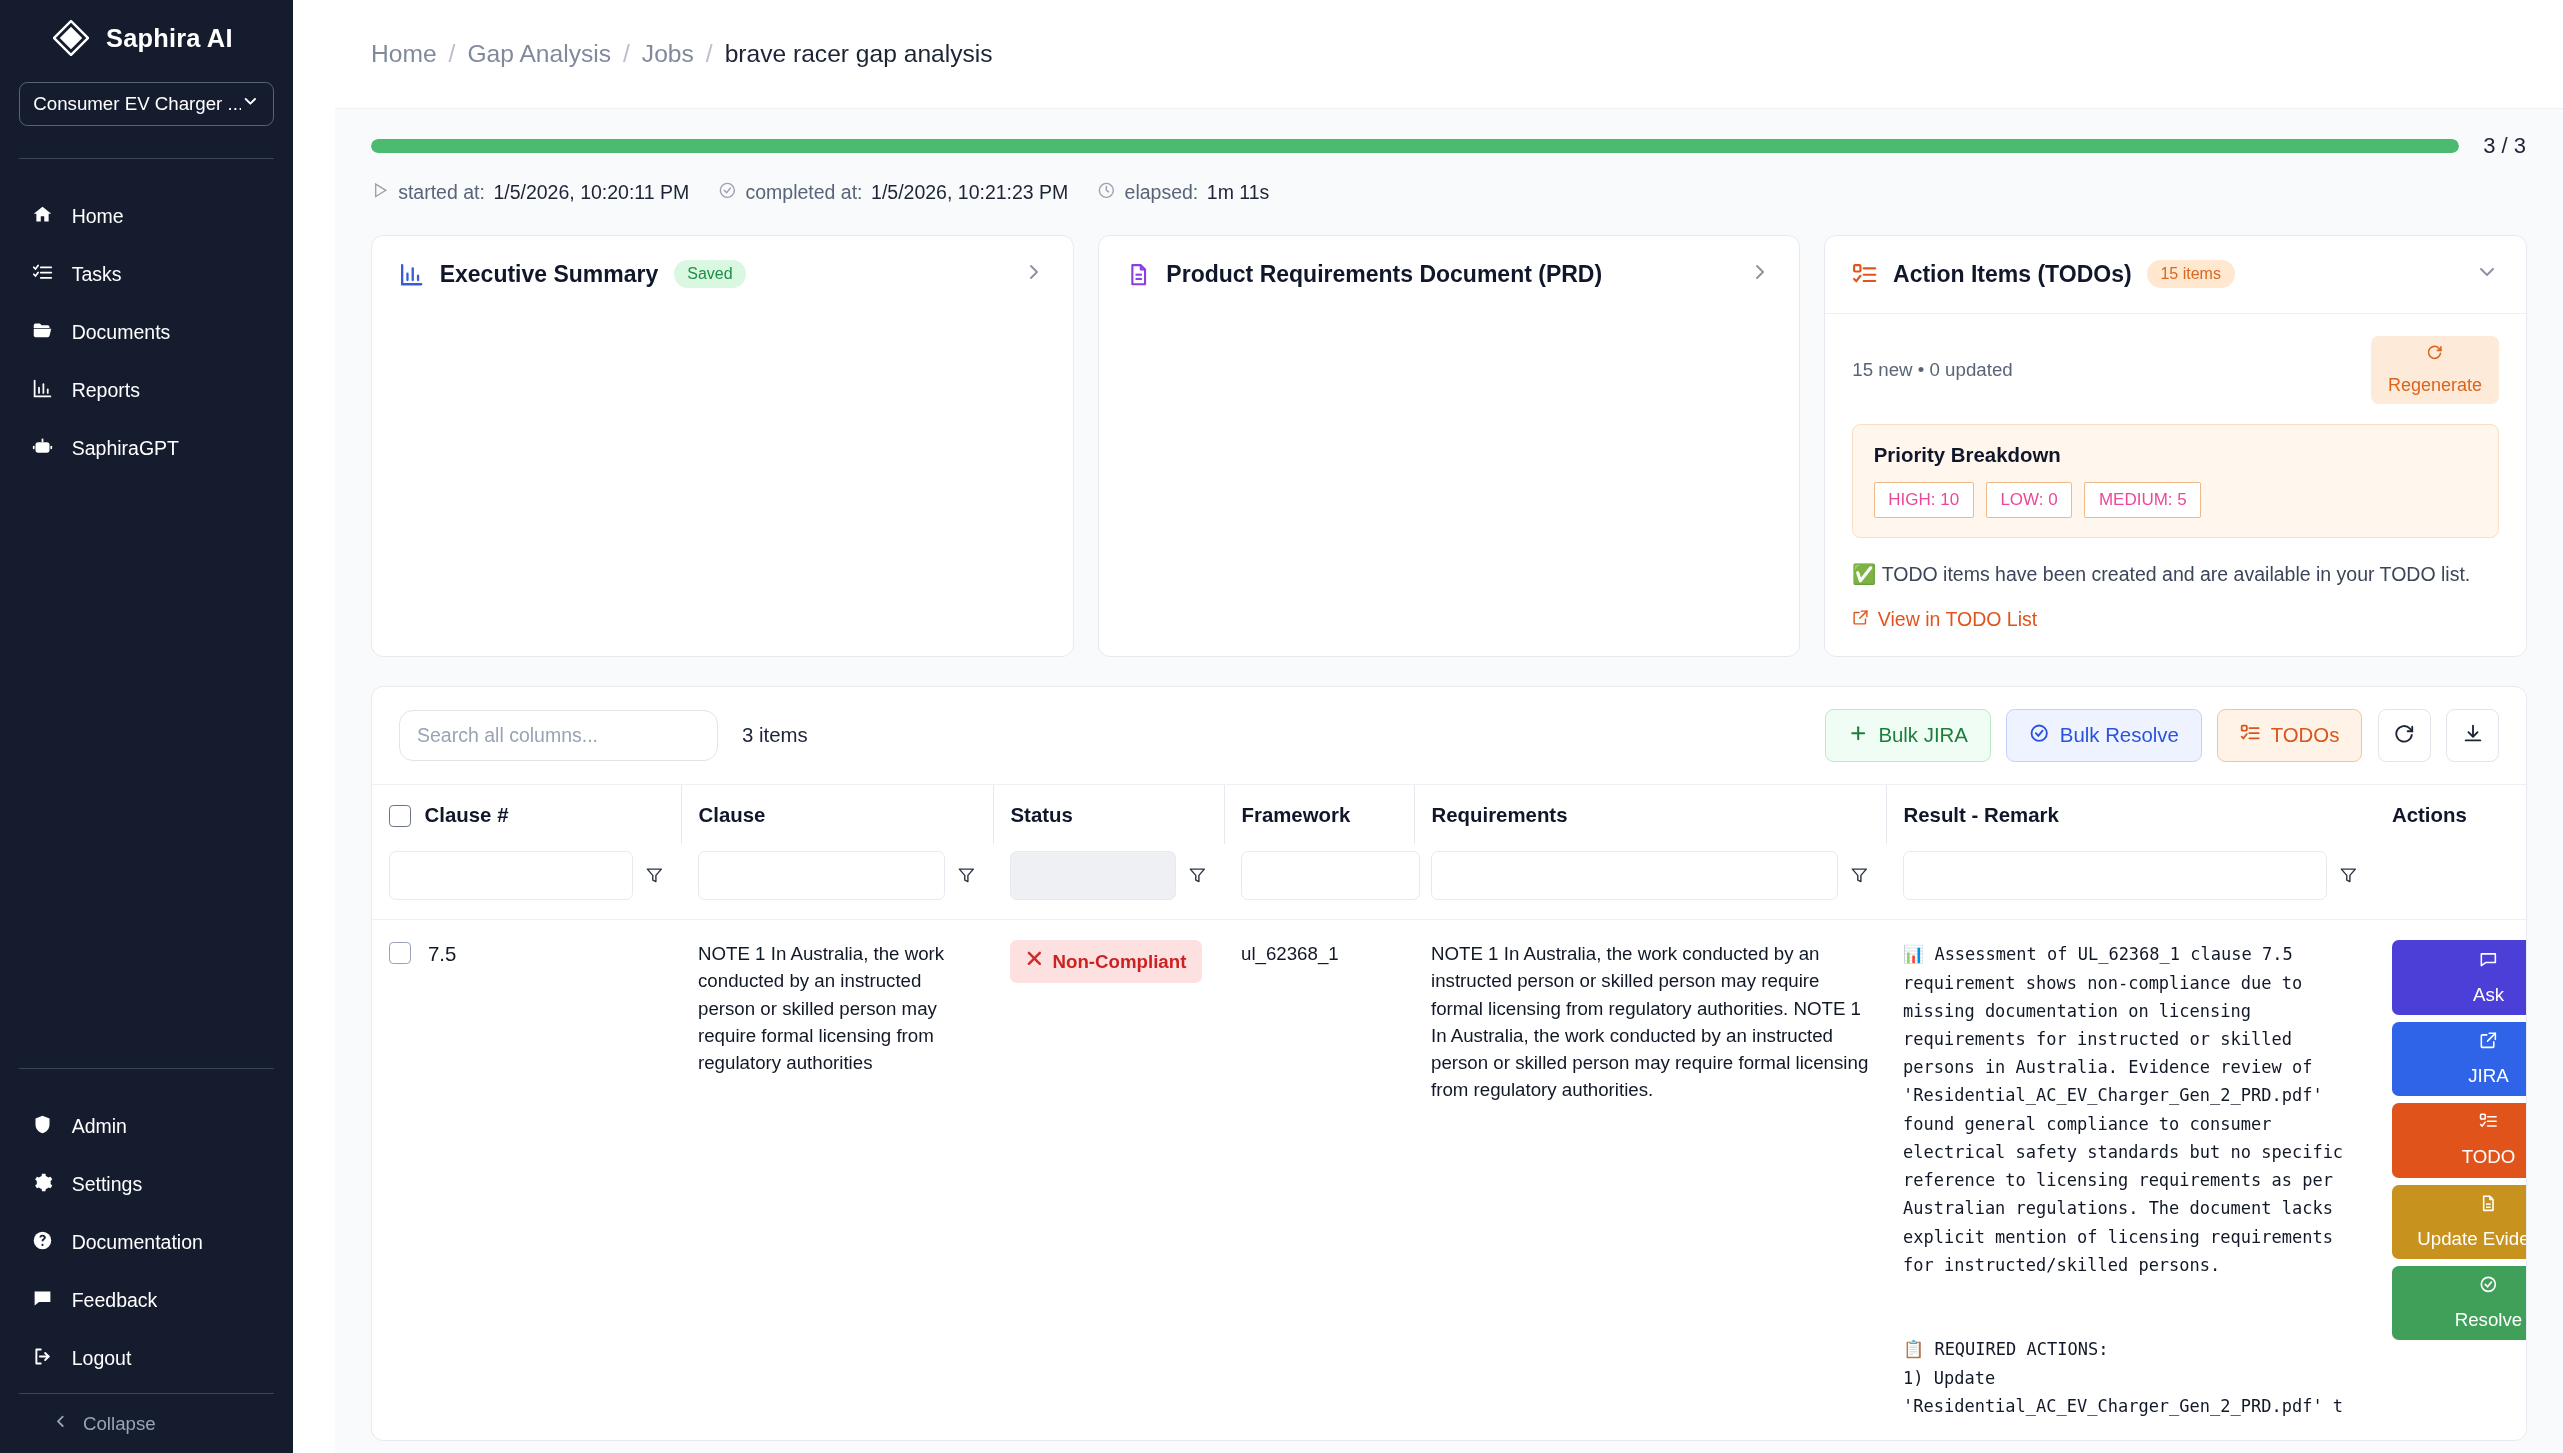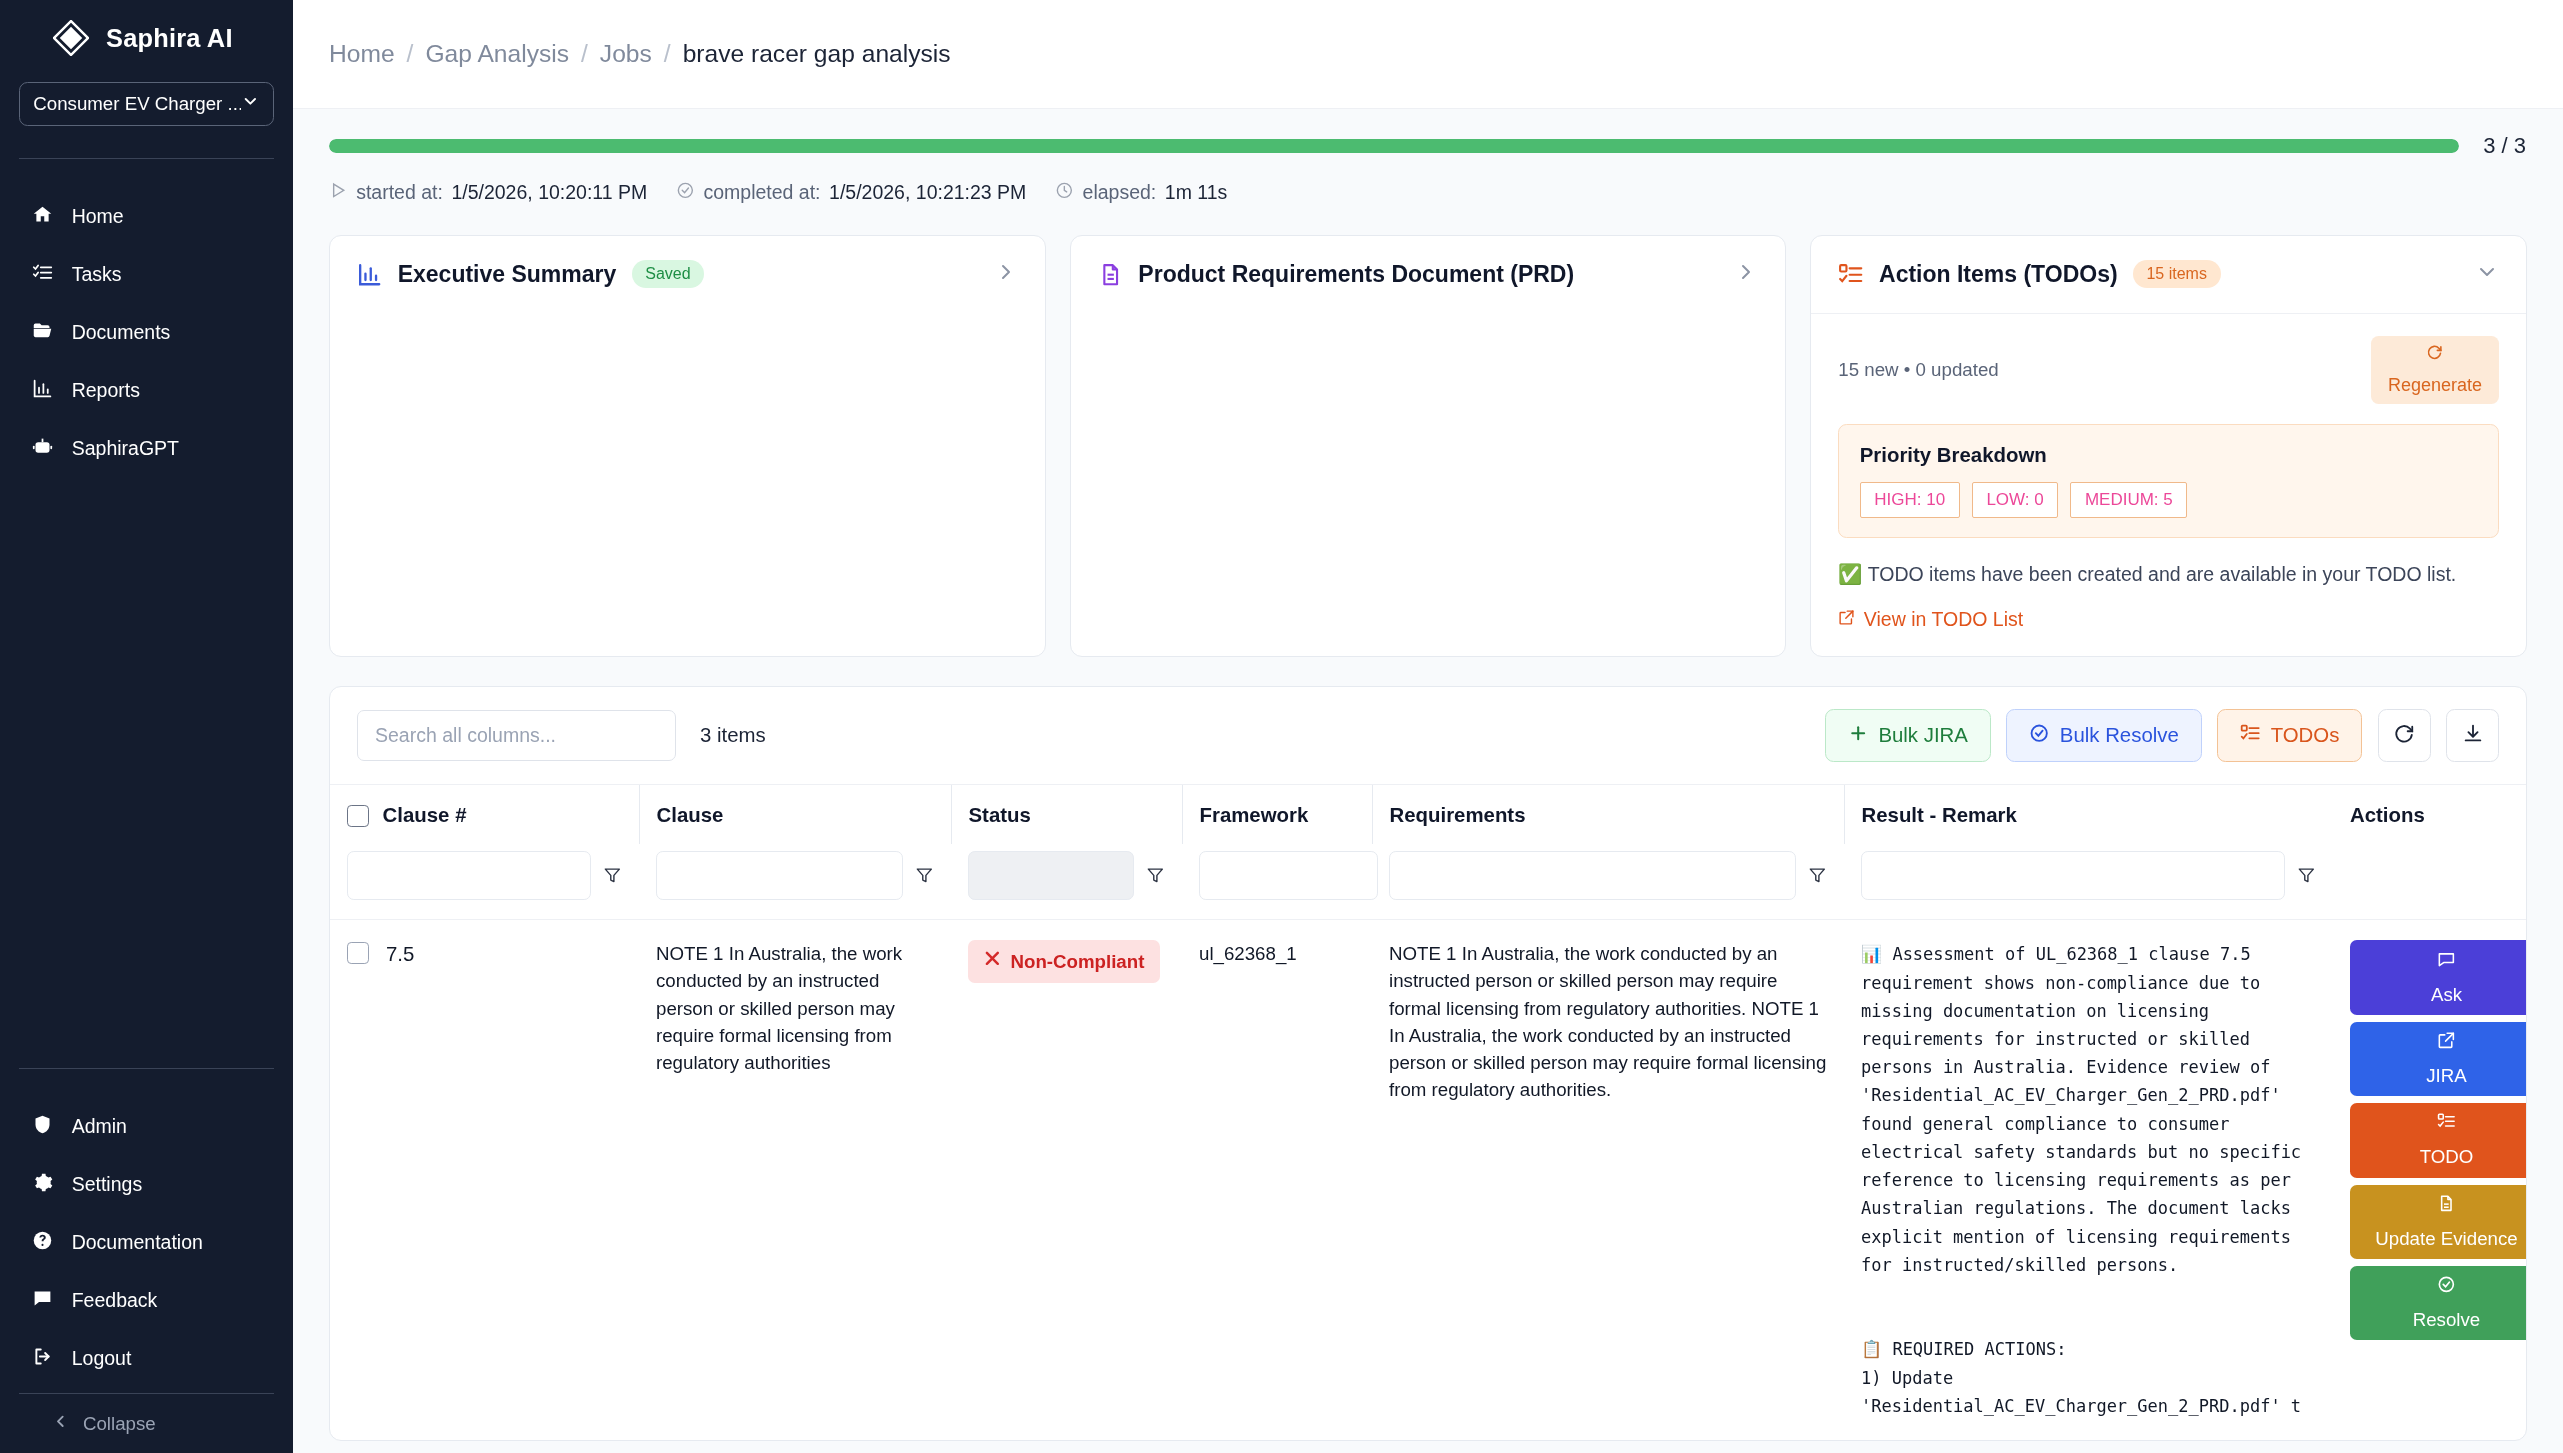--- a/index.html
+++ b/index.html
@@ -2,21 +2,21 @@
 <html style="font-size:13.6px"><head>
 <meta charset="utf-8">
 <style>
   * { box-sizing: border-box; margin: 0; padding: 0; }
   html, body {
     width: 2563px; height: 1454px;
     font-family: "Liberation Sans", sans-serif;
     background: #ffffff;
     overflow: hidden;
   }
-  .app { display: flex; width: 2563px; height: 1433px; }
+  .app { display: flex; width: 2563px; height: 1433px; gap: 42px; }
 
   
   .sidebar {
     width: 293px; min-width: 293px; height: 1454px;
     background: #141c2e;
     color: #ffffff;
     display: flex; flex-direction: column;
     padding: 0;
   }
   .brand {
@@ -129,21 +129,21 @@
   .todo-link svg { width: 17px; height: 17px; }
 
   
   .panel {
     margin: 29px 36px 0 36px;
     background: #ffffff; border: 0.8px solid #e6eaf0; border-radius: 12px;
     overflow: hidden;
   }
   .panel-toolbar { display: flex; align-items: center; gap: 24px; padding: 22px 27px; }
   .search-input {
-    width: 319px; height: 51px; border: 0.8px solid #dfe3ea; border-radius: 7px;
+    width: 319px; height: 51px; border: 0.8px solid #dfe3ea; border-radius: 14px;
     padding: 0 17px; font-size: 19.5px; color: #10172a; outline: none;
     font-family: inherit; background: #fff;
   }
   .search-input::placeholder { color: #9aa3b4; }
   .items-count { font-size: 20.4px; color: #1c2436; }
   .tb-right { margin-left: auto; display: flex; align-items: flex-end; gap: 15.3px; }
   .tb-btn {
     display: flex; align-items: center; gap: 10.2px;
     height: 53px; padding: 0 22px; border-radius: 8.5px; font-size: 20.4px;
     cursor: pointer; font-family: inherit; background: #fff;

